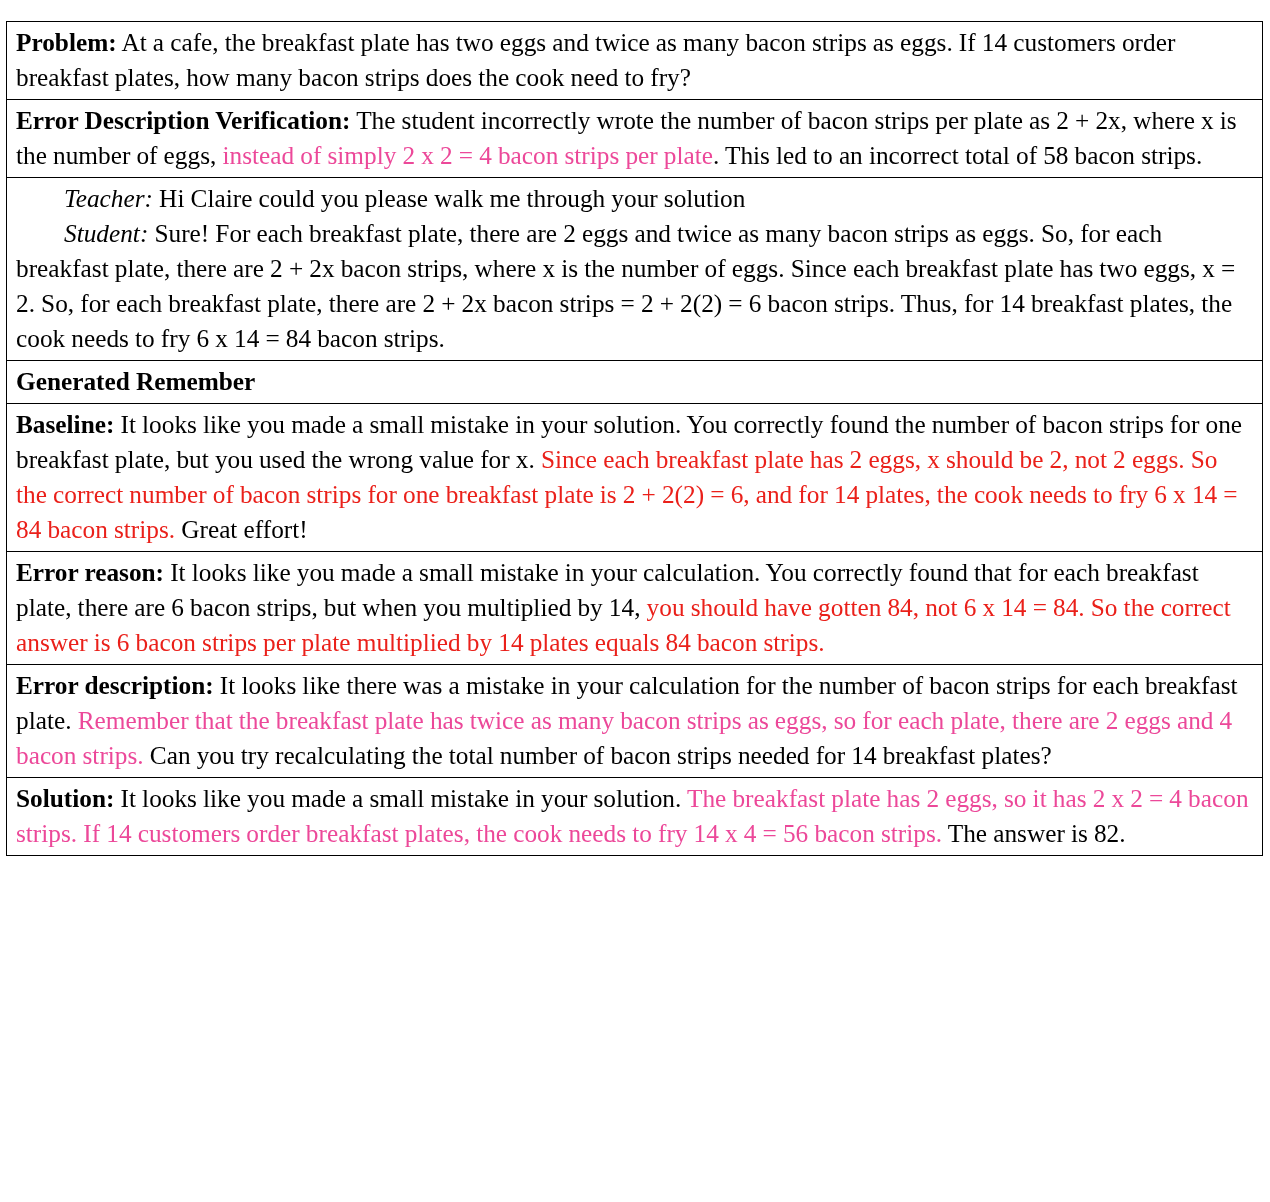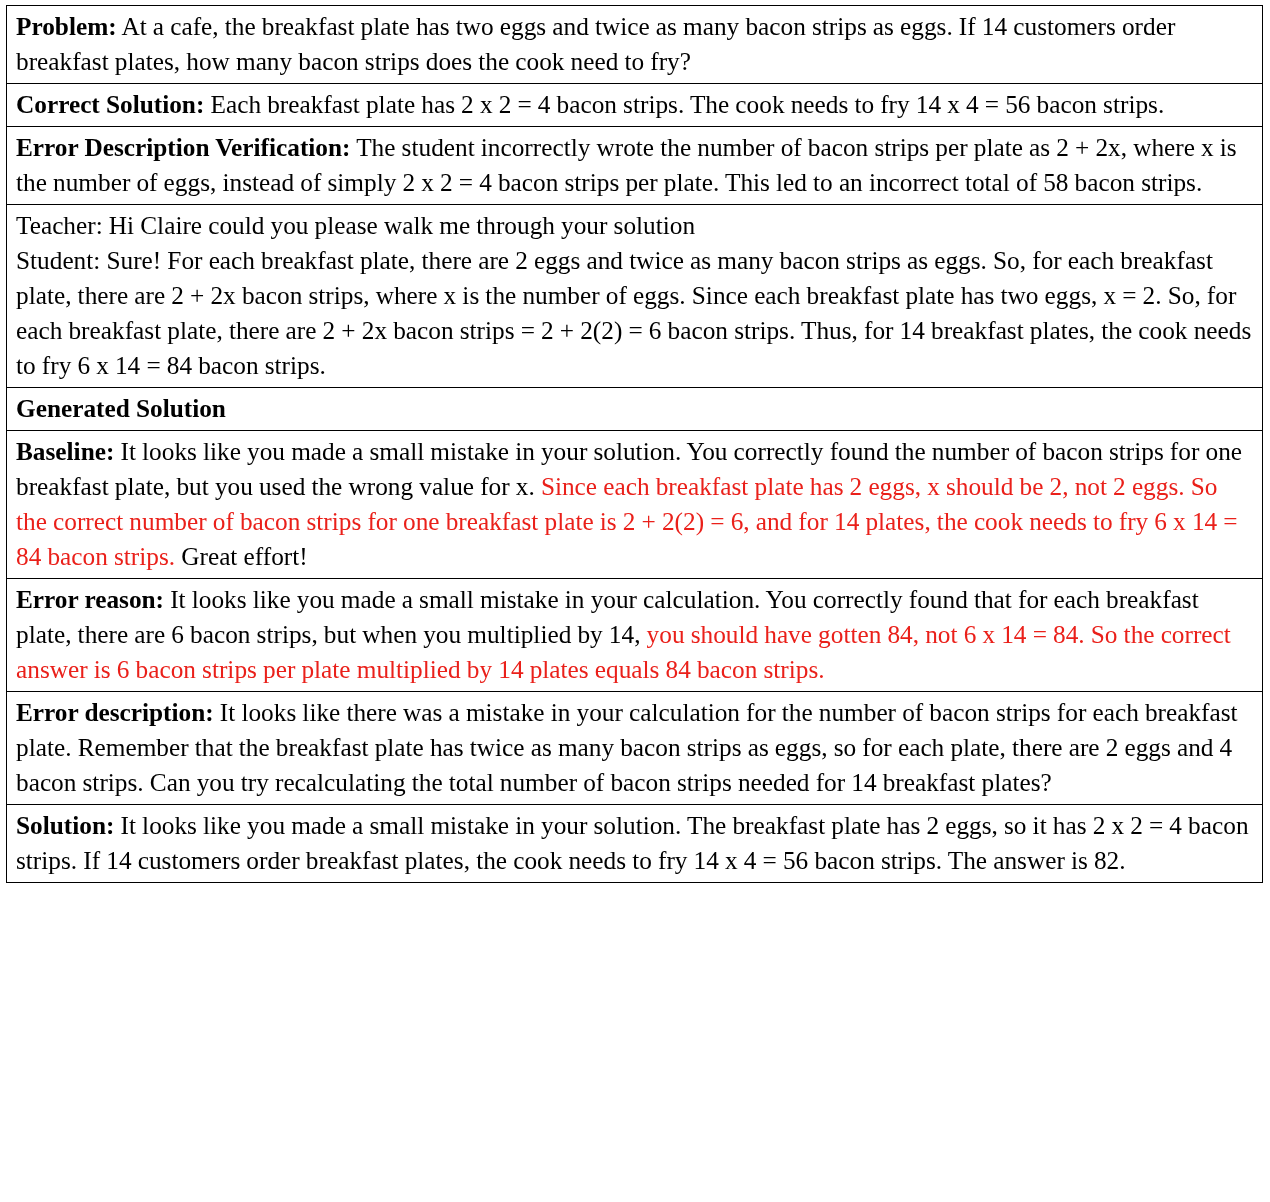--- a/index.html
+++ b/index.html
@@ -10,21 +10,21 @@
   }
   body {
     width: 1270px;
     height: 1202px;
     font-family: "Liberation Serif", "DejaVu Serif", serif;
     color: #000000;
     overflow: hidden;
   }
   .page {
     box-sizing: border-box;
-    padding: 5px 7px 10px 6px;
+    padding: 21px 7px 10px 6px;
     width: 1270px;
     height: 1202px;
   }
   table.doc-table {
     width: 1257px;
     border-collapse: collapse;
     table-layout: fixed;
     border: 1.4px solid #000000;
   }
   table.doc-table td {
@@ -36,57 +36,56 @@
     vertical-align: top;
     font-size: 25.3px;
     line-height: 35px;
     text-align: left;
     word-spacing: -0.2px;
   }
   .lbl {
     font-weight: bold;
   }
   .ital {
+    font-style: italic;
+    margin-left: 48px;
   }
   .green {
-    color: #000000;
+    color: #ec4899;
   }
   .red {
     color: #ea201a;
   }
   .hdr-row td {
     line-height: 33px;
   }
 </style>
 </head>
 <body>
 
 <div class="page">
   <table class="doc-table">
     <tbody>
 
       <tr>
         <td><span class="lbl">Problem:</span><span> At a cafe, the breakfast plate has two eggs and twice as many bacon strips as eggs. If 14 customers order breakfast plates, how many bacon strips does the cook need to fry?</span></td>
       </tr>
 
-      <tr>
-        <td><span class="lbl">Correct Solution:</span><span> Each breakfast plate has 2 x 2 = 4 bacon strips. The cook needs to fry 14 x 4 = 56 bacon strips.</span></td>
-      </tr>
 
       <tr>
         <td><span class="lbl">Error Description Verification:</span><span> The student incorrectly wrote the number of bacon strips per plate as 2 + 2x, where x is the number of eggs, </span><span class="green">instead of simply 2 x 2 = 4 bacon strips per plate</span><span>. This led to an incorrect total of 58 bacon strips.</span></td>
       </tr>
 
 
       <tr>
         <td><span class="ital">Teacher:</span><span> Hi Claire could you please walk me through your solution</span><br><span class="ital">Student:</span><span> Sure! For each breakfast plate, there are 2 eggs and twice as many bacon strips as eggs. So, for each breakfast plate, there are 2 + 2x bacon strips, where x is the number of eggs. Since each breakfast plate has two eggs, x = 2. So, for each breakfast plate, there are 2 + 2x bacon strips = 2 + 2(2) = 6 bacon strips. Thus, for 14 breakfast plates, the cook needs to fry 6 x 14 = 84 bacon strips.</span></td>
       </tr>
 
       <tr class="hdr-row">
-        <td><span class="lbl">Generated Solution</span></td>
+        <td><span class="lbl">Generated Remember</span></td>
       </tr>
 
 
       <tr>
         <td><span class="lbl">Baseline:</span><span> It looks like you made a small mistake in your solution. You correctly found the number of bacon strips for one breakfast plate, but you used the wrong value for x. </span><span class="red">Since each breakfast plate has 2 eggs, x should be 2, not 2 eggs. So the correct number of bacon strips for one breakfast plate is 2 + 2(2) = 6, and for 14 plates, the cook needs to fry 6 x 14 = 84 bacon strips.</span><span> Great effort!</span></td>
       </tr>
 
       <tr>
         <td><span class="lbl">Error reason:</span><span> It looks like you made a small mistake in your calculation. You correctly found that for each breakfast plate, there are 6 bacon strips, but when you multiplied by 14, </span><span class="red">you should have gotten 84, not 6 x 14 = 84. So the correct answer is 6 bacon strips per plate multiplied by 14 plates equals 84 bacon strips.</span></td>
       </tr>

